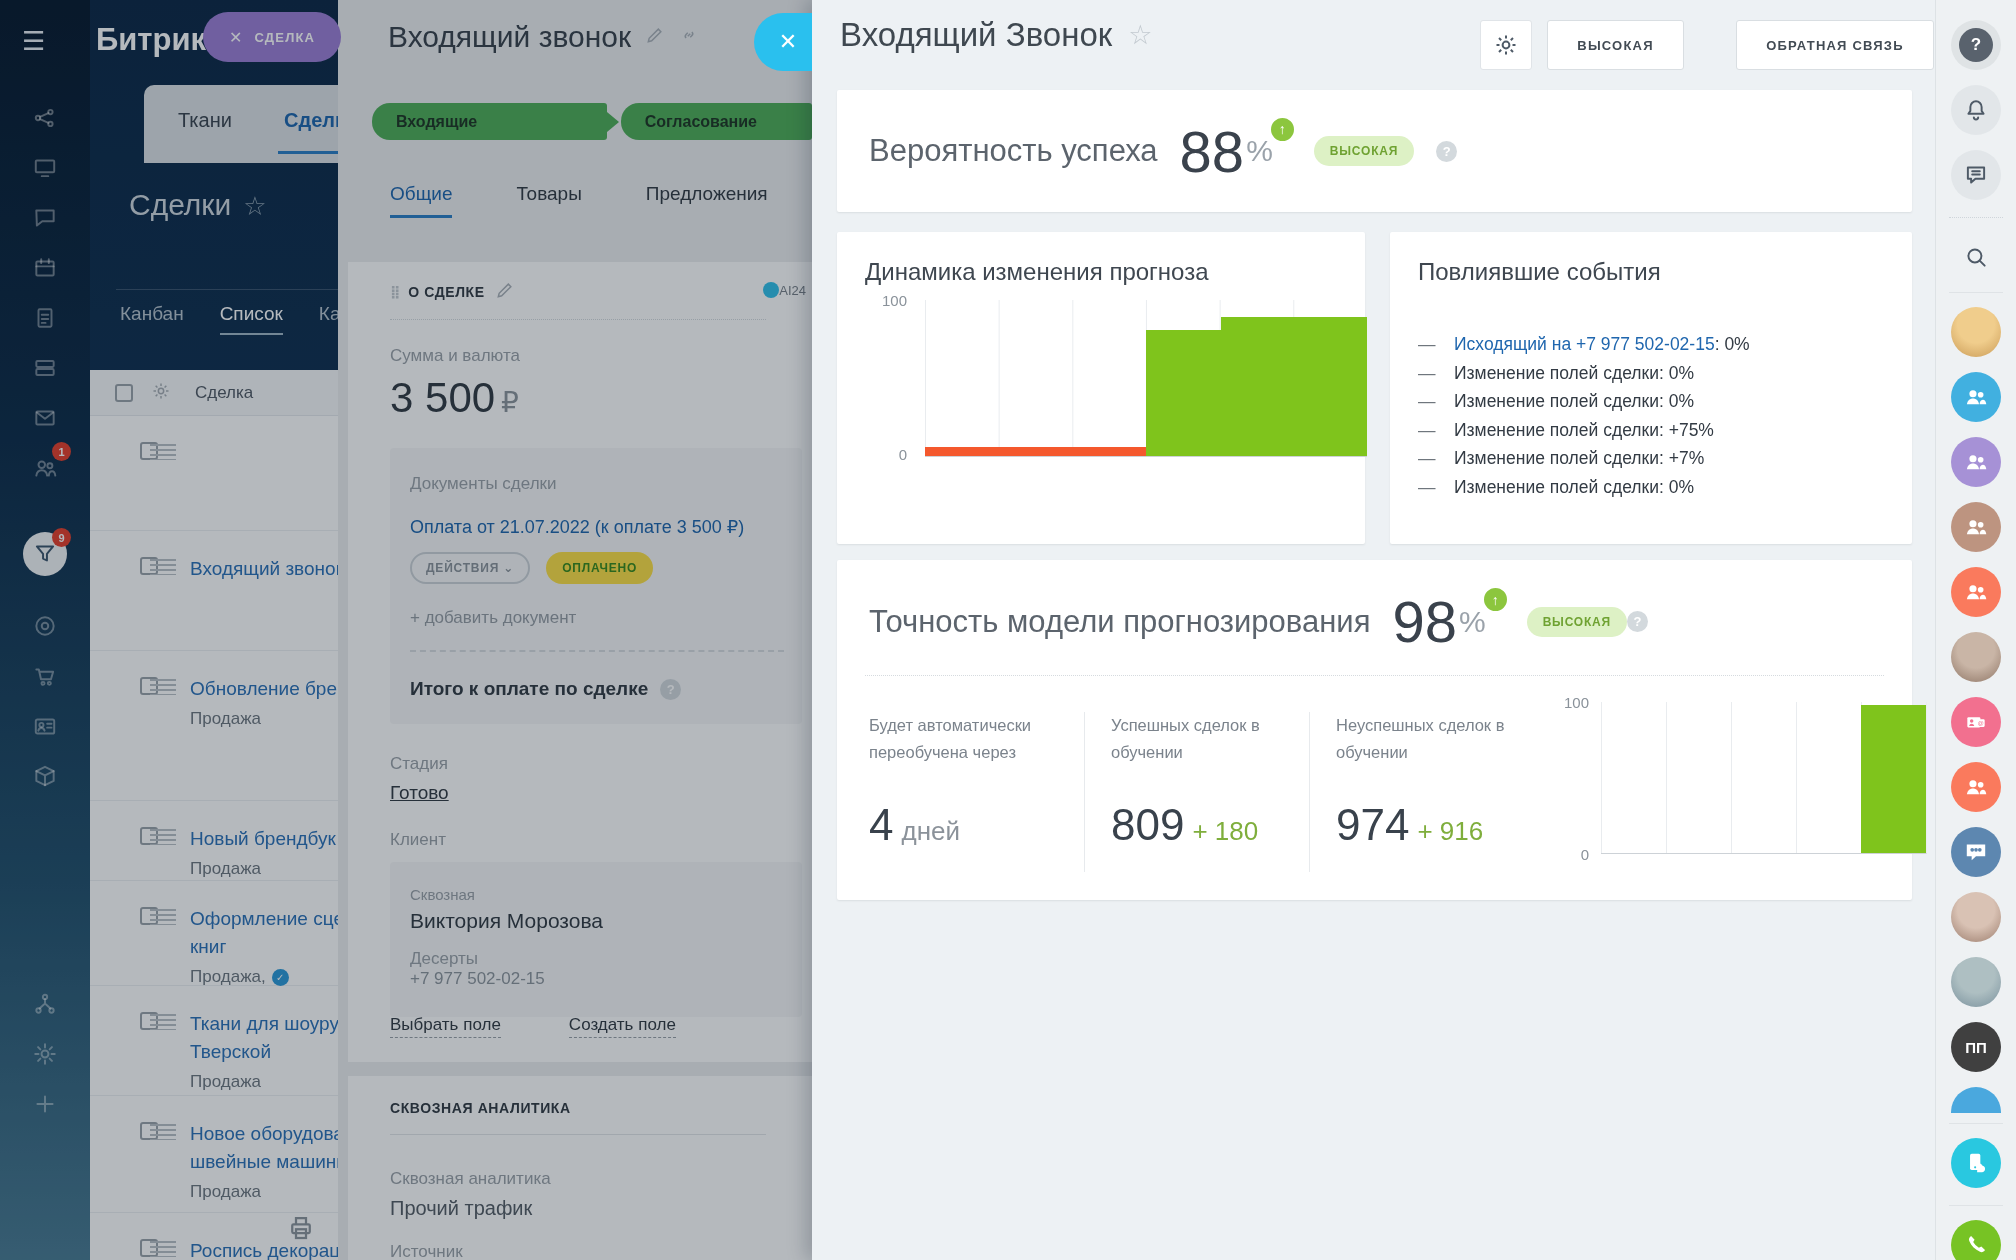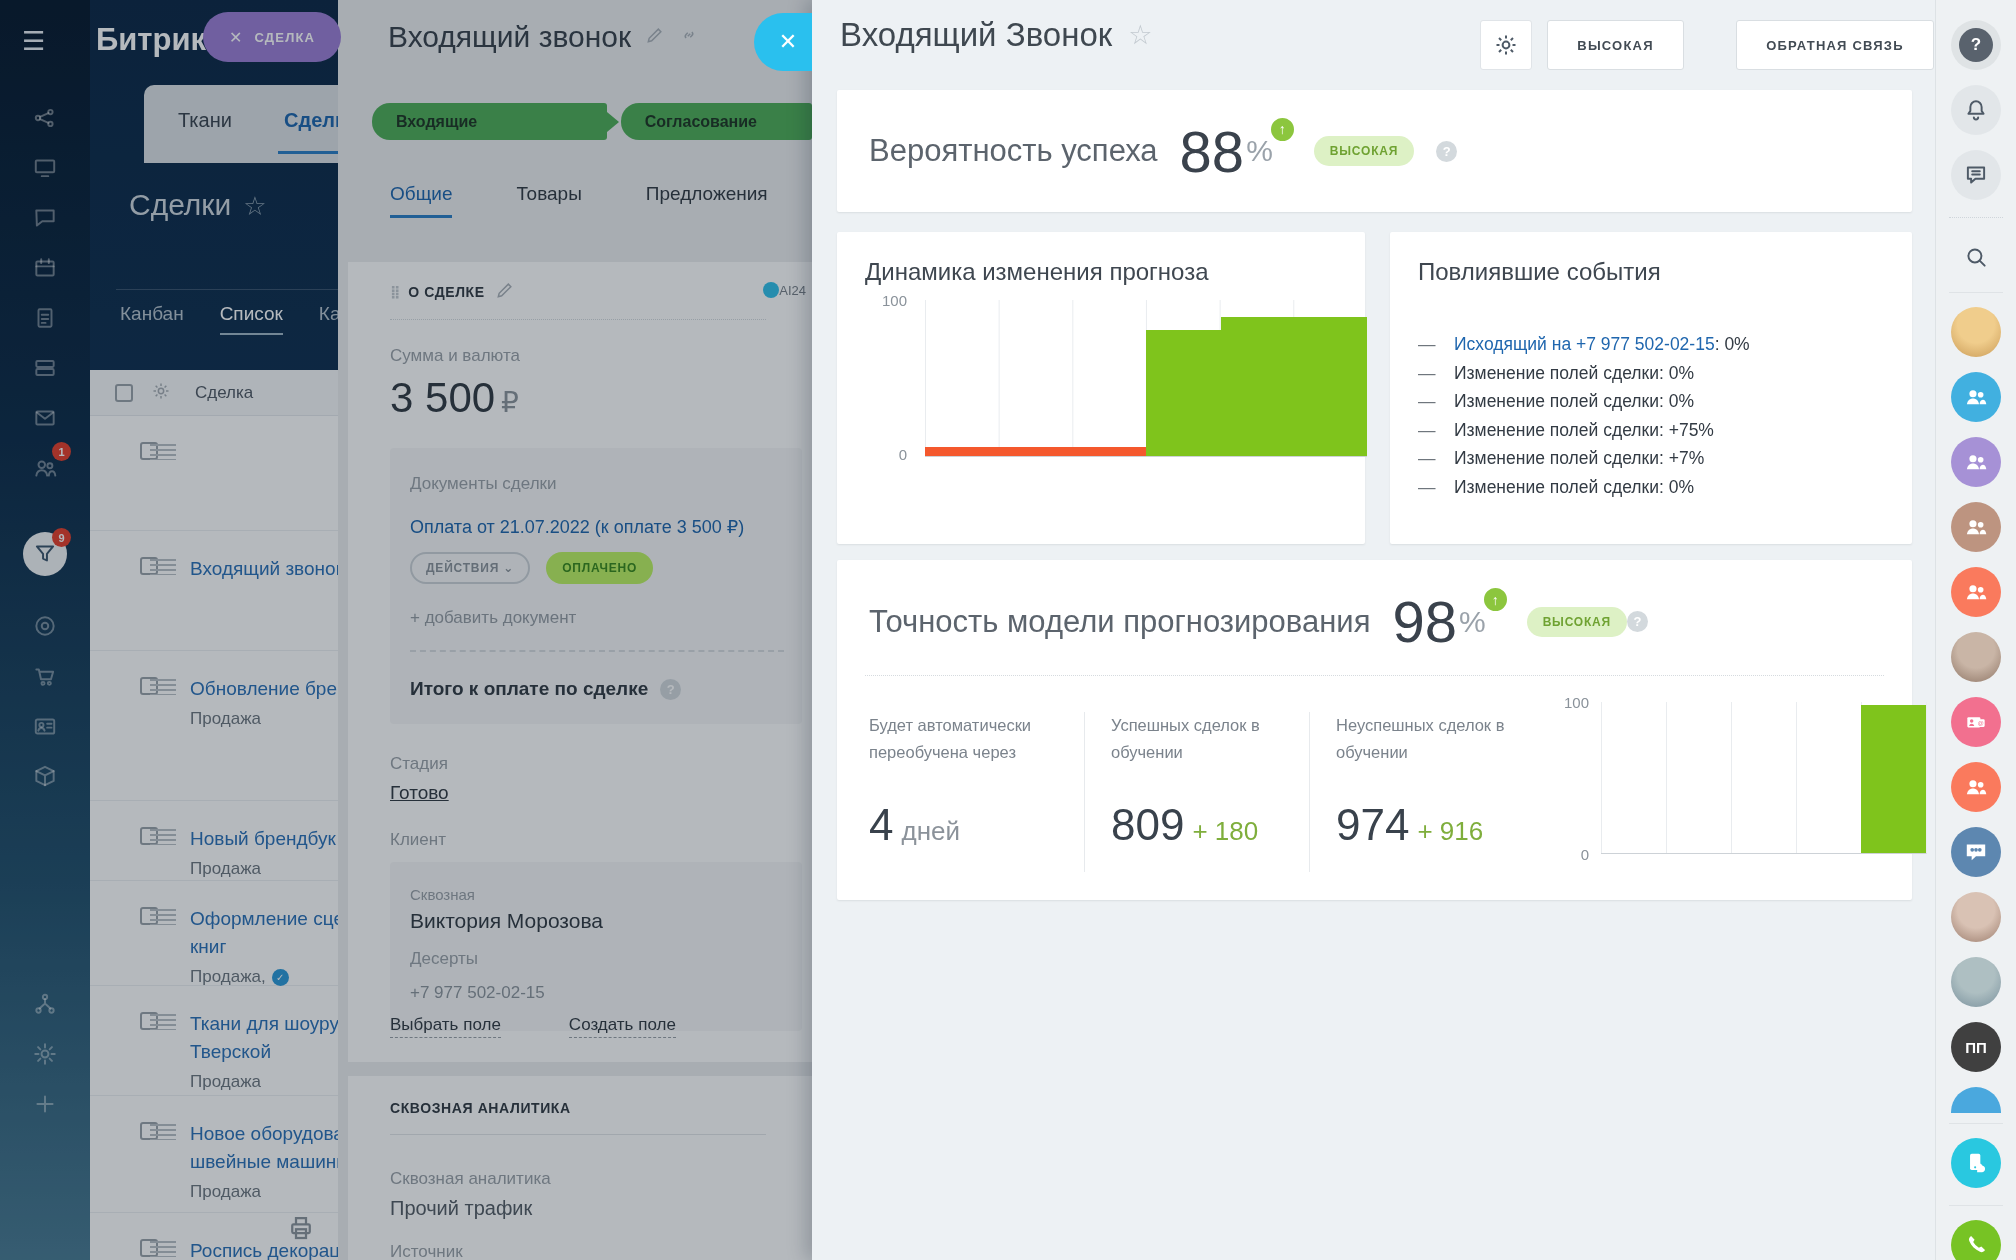--- a/index.html
+++ b/index.html
@@ -70,33 +70,33 @@
   .ai-dot { width:16px; height:16px; border-radius:50%; background:#33c1ea; }
   .dotted-sep { border-top:1px dotted #d5dade; margin:16px 46px 0 0; }
   .fld-label { font-size:17px; color:#9aa1a8; }
   .sum-label { margin-top:26px; }
   .sum-val { font-size:42px; color:#333b44; margin-top:8px; }
   .sum-val .cur { font-size:28px; color:#8d959d; margin-left:6px; }
   .inner-card { background:#f6f7f8; border-radius:4px; margin:26px 0 0 0; padding:26px 0 24px 20px; width:412px; }
   .doc-link { display:block; margin-top:22px; font-size:18px; color:#1f66ae; white-space:nowrap; }
   .pill-row { display:flex; gap:16px; margin-top:14px; align-items:center; }
   .pill-actions { border:2px solid #ccd2d7; border-radius:17px; color:#8b939b; font-size:12px; font-weight:bold; letter-spacing:.8px; padding:7px 14px; }
-  .pill-paid { background:#bef264; border-radius:17px; color:#3a8a1d; font-size:12px; font-weight:bold; letter-spacing:.8px; padding:9px 16px; }
+  .pill-paid { background:#fde047; border-radius:17px; color:#3a8a1d; font-size:12px; font-weight:bold; letter-spacing:.8px; padding:9px 16px; }
   .add-doc { display:block; margin-top:24px; font-size:17px; color:#959ca4; }
   .dashed-sep { border-top:2px dashed #d7dce0; margin:22px 18px 0 0; }
   .total-row { margin-top:26px; font-size:19px; font-weight:bold; color:#333b44; display:flex; align-items:center; gap:12px; }
   .q-circle { width:21px; height:21px; border-radius:50%; background:#d3d9dd; color:#fff; font-size:13px; font-weight:bold; display:inline-flex; align-items:center; justify-content:center; flex:0 0 auto; }
   .stage-label { margin-top:30px; }
   .stage-value { font-size:19px; color:#333b44; margin-top:8px;text-decoration:underline; }
   .client-label { margin-top:26px; }
   .client-card { background:#f6f7f8; border-radius:4px; margin-top:12px; padding:24px 0 28px 20px; width:412px; }
   .contact-label { font-size:15px; color:#9aa1a8; }
   .contact-name { font-size:21px; color:#333b44; margin-top:6px; }
   .company { font-size:17px; color:#9aa1a8; margin-top:16px; }
-  .phone { font-size:17px; color:#8d959d; margin-top:14px; }
+  .phone { font-size:17px; color:#8d959d; margin-top:0; }
   .field-links { position:absolute; left:52px; top:1015px; display:flex; gap:68px; z-index:4; }
   .field-link { font-size:17px; color:#333b44; border-bottom:1px dashed #9aa1a8; padding-bottom:2px; }
   .an-label { margin-top:34px; }
   .an-value { font-size:20px; color:#555d66; margin-top:8px; }
   .an-source { margin-top:22px; }
   .mp-sep-line { border-top:1px solid #e3e6e9; margin:18px 46px 0 0; }
 
   
   .dimmer { position:absolute; left:0; top:0; width:812px; height:1260px; background:rgba(10,23,38,.30); z-index:10; }
   .close-btn { position:absolute; left:754px; top:13px; width:58px; height:58px; background:#2ac0ee; border-radius:29px 0 0 29px; z-index:12; color:#fff; font-size:22px; display:flex; align-items:center; justify-content:center; padding-left:10px; }

